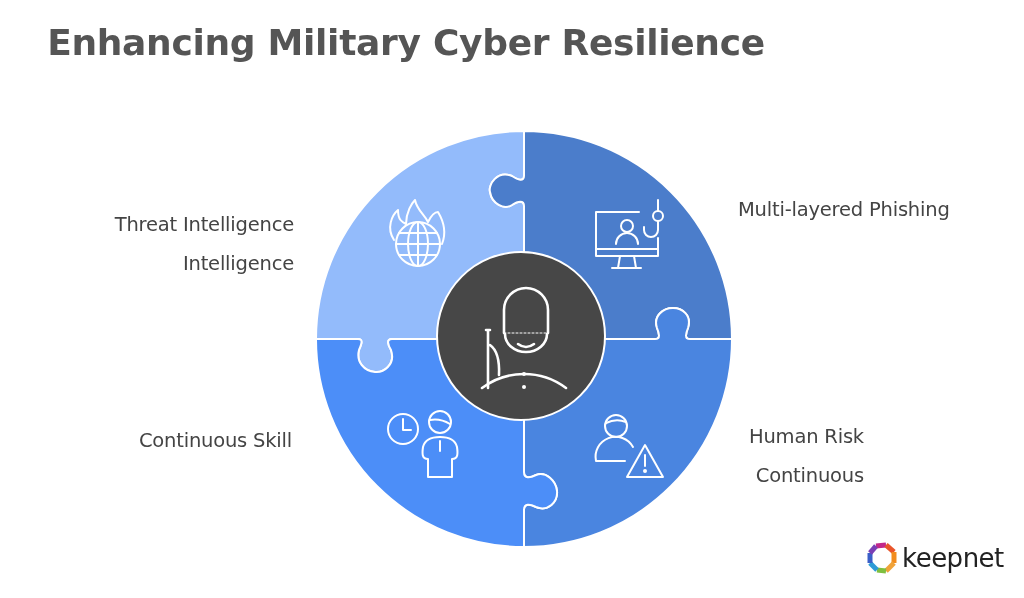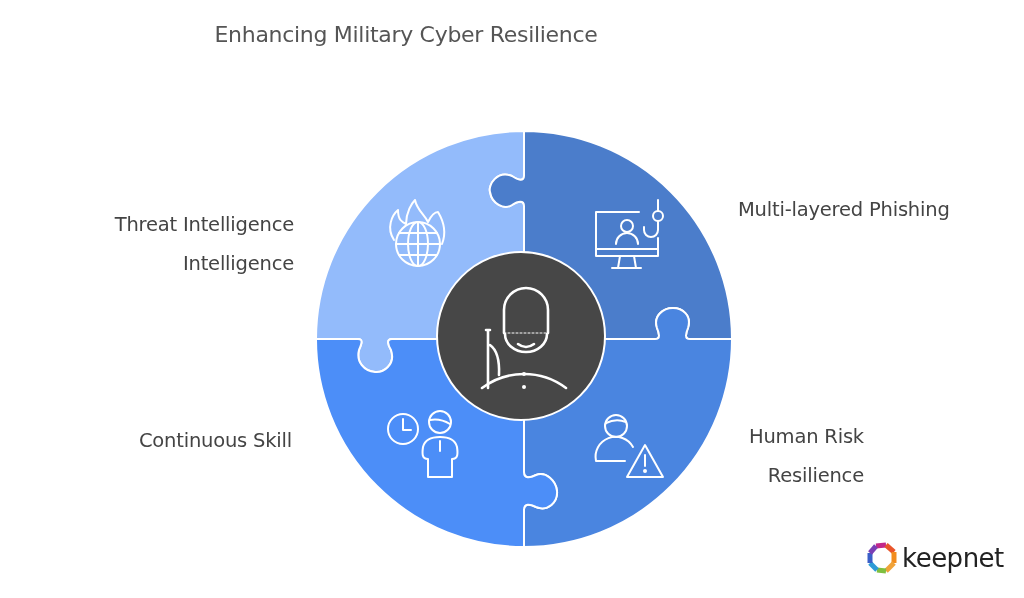--- a/index.html
+++ b/index.html
@@ -1,17 +1,17 @@
 <!DOCTYPE html>
 <html><head>
 <meta charset="utf-8">
 <style>
   html, body { margin: 0; padding: 0; background: #ffffff; }
   body { width: 1024px; height: 598px; position: relative; overflow: hidden; font-family: "Liberation Sans", sans-serif; }
-  .title { position: absolute; top: 22px; left: 0; width: 812px; text-align: center; font-size: 22px; font-weight: normal; color: #555555; font-family: "DejaVu Sans", sans-serif; letter-spacing: -0.3px; }
+  .title { position: absolute; top: 22px; left: 0; width: 812px; text-align: center; font-size: 36px; font-weight: bold; color: #555555; font-family: "DejaVu Sans", sans-serif; letter-spacing: -0.3px; }
   .label { position: absolute; font-size: 19.5px; color: #444444; line-height: 27px; font-family: "DejaVu Sans", sans-serif; letter-spacing: -0.2px; }
   .label.left { text-align: right; }
   .label.right { text-align: left; }
   .label span { display: block; white-space: nowrap; margin-top: 12px; }
   #lbl-tl { right: 730px; top: 199px; }
   #lbl-tr { left: 738px; top: 184px; }
   #lbl-bl { right: 732px; top: 415px; }
   #lbl-br { left: 749px; top: 411px; text-align: right; }
   svg.diagram { position: absolute; left: 0; top: 0; }
   .logo { position: absolute; left: 866px; top: 534px; display: flex; align-items: center; margin-top: 8px; }
@@ -92,21 +92,21 @@
   <span>Intelligence</span>
 </div>
 <div class="label right" id="lbl-tr">
   <span>Multi-layered Phishing</span>
 </div>
 <div class="label left" id="lbl-bl">
   <span>Continuous Skill</span>
 </div>
 <div class="label right" id="lbl-br">
   <span>Human Risk</span>
-  <span>Resilience</span>
+  <span>Continuous</span>
 </div>
 
 <div class="logo">
   <svg width="32" height="32" viewBox="0 0 32 32">
     <g fill="none" stroke-width="5" stroke-linejoin="round">
       <path d="M 10 4 L 20 3" stroke="#C2288B"></path>
       <path d="M 20 3 L 28 10" stroke="#E9552B"></path>
       <path d="M 28 10 L 28 21" stroke="#F28C1E"></path>
       <path d="M 28 21 L 20 29" stroke="#F0A33A"></path>
       <path d="M 20 29 L 11 28" stroke="#7FBF3F"></path>

